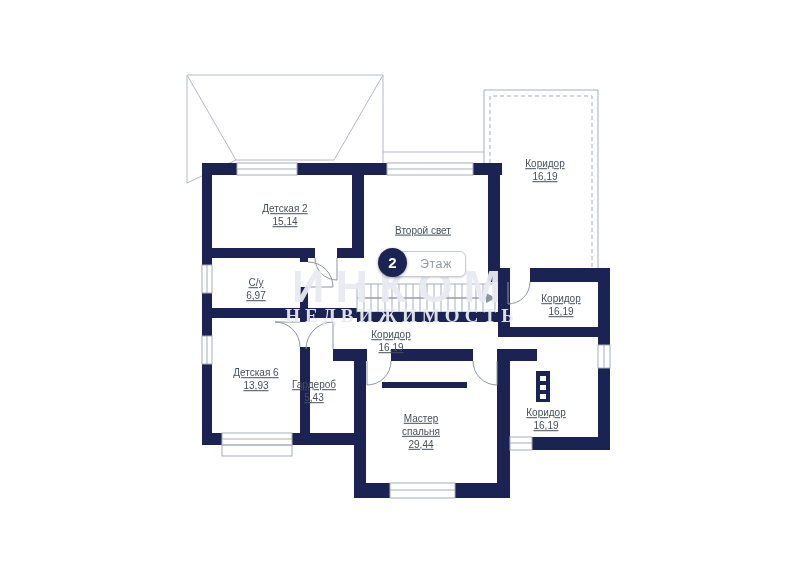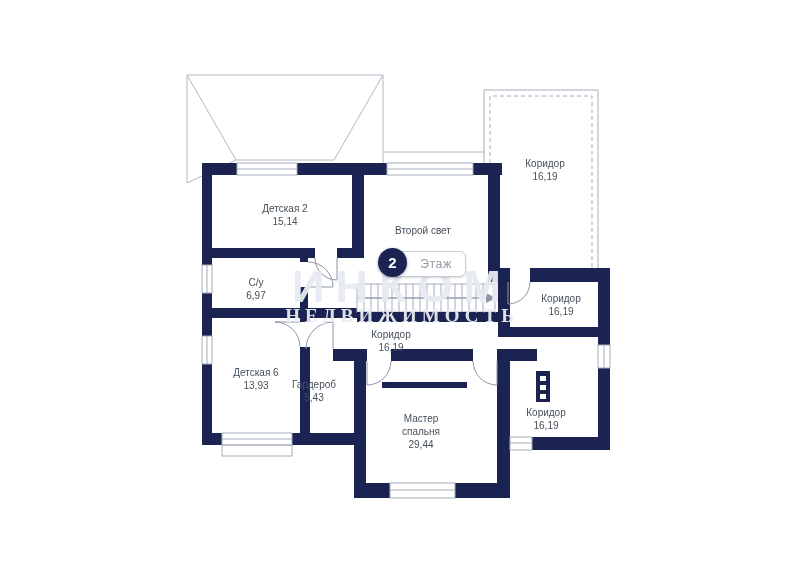--- a/index.html
+++ b/index.html
@@ -4,21 +4,21 @@
 <style>
   html,body{margin:0;padding:0;background:#ffffff;}
   #stage{position:relative;width:800px;height:584px;background:#ffffff;overflow:hidden;
          font-family:"Liberation Sans",sans-serif;}
   #plan-svg{position:absolute;left:0;top:0;z-index:1;}
   .wm{position:absolute;z-index:2;transform:translate(-50%,-50%);color:rgba(231,234,240,0.95);
       font-weight:bold;white-space:nowrap;user-select:none;}
   #wm-line1{left:402px;top:287px;font-size:45px;letter-spacing:11px;}
   #wm-line2{left:402px;top:316px;font-size:19px;letter-spacing:5px;font-family:Liberation Serif, serif;}
   .room-label{position:absolute;z-index:3;transform:translate(-50%,-50%);text-align:center;
-      color:#45505b;font-size:10px;line-height:1.28;white-space:nowrap;}
+      color:#45505b;font-size:10px;line-height:1.28;white-space:nowrap;text-decoration:underline;}
   .room-label .area{display:block;}
   .room-label.wrap{white-space:normal;width:56px;}
   #floor-badge{position:absolute;z-index:4;left:378px;top:248px;width:94px;height:30px;}
   #badge-box{position:absolute;left:14px;top:3px;width:72px;height:24px;background:#ffffff;
       border:1px solid #c8cdd5;border-radius:6px;box-shadow:0 1px 2px rgba(40,50,80,0.18);}
   #badge-box .badge-text{position:absolute;left:36px;top:50%;transform:translate(-50%,-50%);
       color:#959ba4;font-size:12.5px;letter-spacing:0.5px;padding-left:14px;}
   #badge-circle{position:absolute;left:0;top:0;width:29px;height:29px;border-radius:50%;
       background:#1a2352;box-shadow:0 1px 3px rgba(20,30,60,0.45);display:flex;
       align-items:center;justify-content:center;color:#ffffff;font-weight:bold;font-size:15px;}

